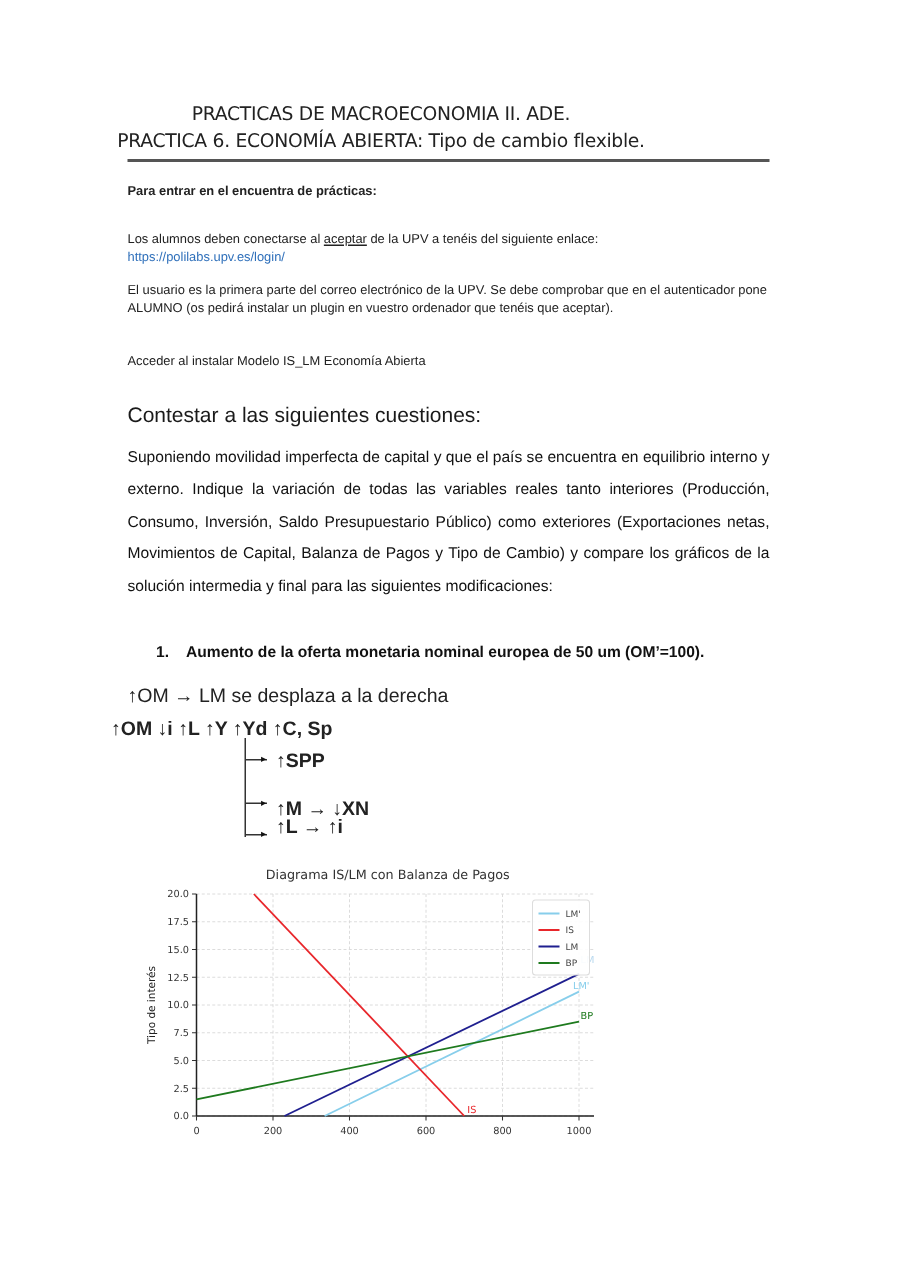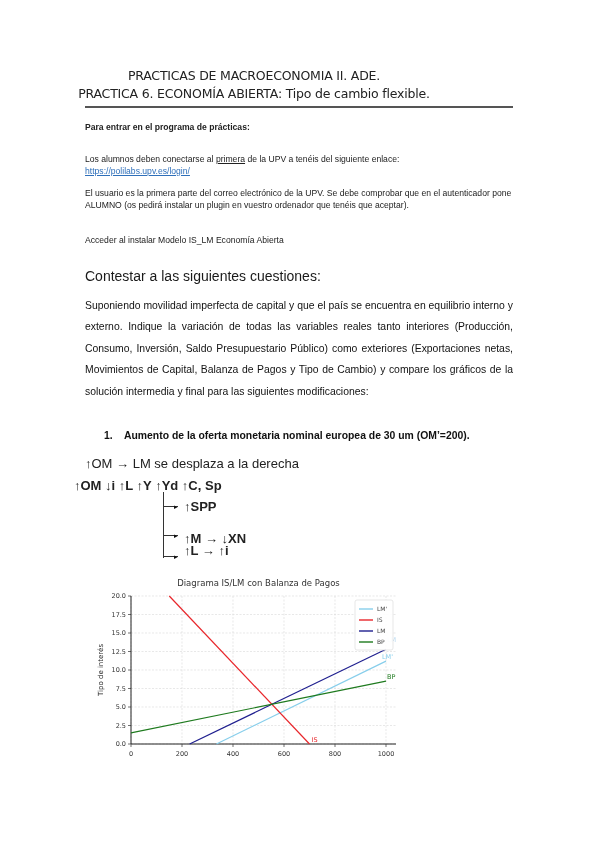--- a/index.html
+++ b/index.html
@@ -1,52 +1,52 @@
 <!DOCTYPE html>
 <html><head>
 <meta charset="utf-8">
 <style>
   html, body { margin: 0; padding: 0; background: #ffffff; }
   body { width: 600px; height: 848px; position: relative; overflow: hidden; font-family: "Liberation Sans", sans-serif; color: #111; }
   .abs { position: absolute; }
   .title { left: 0; width: 508px; text-align: center; font-family: "DejaVu Sans", sans-serif; font-size: 12.5px; color: #222; letter-spacing: -0.2px; }
   .rule { left: 85px; width: 428px; top: 106px; height: 2px; background: #555; }
   .small { font-size: 8.6px; color: #222; line-height: 12px; }
-  .link { color: #2e6fba; text-decoration: underline; }
+  .link { color: #2e6fba; }
   .ul { text-decoration: underline; }
   .heading { font-size: 14px; font-weight: normal; color: #1a1a1a; }
   .para { font-size: 10.4px; line-height: 21.4px; text-align: justify; text-align-last: left; color: #111; }
   .bold10 { font-size: 10.4px; font-weight: bold; }
   .chain { font-size: 13px; font-weight: bold; color: #222; }
   .vline { background: #333; width: 1px; }
   svg text { font-family: "DejaVu Sans", sans-serif; }
 </style>
 </head>
 <body>
 
 <div class="abs title" style="top:68px;">PRACTICAS DE MACROECONOMIA II. ADE.</div>
 <div class="abs title" style="top:86px;">PRACTICA 6. ECONOMÍA ABIERTA: Tipo de cambio flexible.</div>
 <div class="abs rule"></div>
 
-<div class="abs small" style="left:85px; top:121px; font-weight:bold;">Para entrar en el programa de prácticas:</div>
+<div class="abs small" style="left:85px; top:121px; font-weight:bold;">Para entrar en el encuentra de prácticas:</div>
 
 <div class="abs small" style="left:85px; top:153px; width:440px;">
-  <span>Los alumnos deben conectarse al </span><span class="ul">primera</span><span> de la UPV a tenéis del siguiente enlace:</span>
+  <span>Los alumnos deben conectarse al </span><span class="ul">aceptar</span><span> de la UPV a tenéis del siguiente enlace:</span>
 </div>
 <div class="abs small link" style="left:85px; top:165px;">https://polilabs.upv.es/login/</div>
 
 <div class="abs small" style="left:85px; top:187px; width:440px;">El usuario es la primera parte del correo electrónico de la UPV. Se debe comprobar que en el autenticador pone ALUMNO (os pedirá instalar un plugin en vuestro ordenador que tenéis que aceptar).</div>
 <div class="abs small" style="left:85px; top:234px;">Acceder al instalar Modelo IS_LM Economía Abierta</div>
 
 <div class="abs heading" style="left:85px; top:268px;">Contestar a las siguientes cuestiones:</div>
 
 <div class="abs para" style="left:85px; top:295px; width:428px;">Suponiendo movilidad imperfecta de capital y que el país se encuentra en equilibrio interno y externo. Indique la variación de todas las variables reales tanto interiores (Producción, Consumo, Inversión, Saldo Presupuestario Público) como exteriores (Exportaciones netas, Movimientos de Capital, Balanza de Pagos y Tipo de Cambio) y compare los gráficos de la solución intermedia y final para las siguientes modificaciones:</div>
 
 <div class="abs bold10" style="left:104px; top:430px;">1.</div>
-<div class="abs bold10" style="left:124px; top:430px;">Aumento de la oferta monetaria nominal europea de 30 um (OM’=200).</div>
+<div class="abs bold10" style="left:124px; top:430px;">Aumento de la oferta monetaria nominal europea de 50 um (OM’=100).</div>
 
 <div class="abs chain" style="left:85px; top:456px; font-weight:normal;">↑OM → LM se desplaza a la derecha</div>
 <div class="abs chain" style="left:74px; top:478px;">↑OM ↓i ↑L ↑Y ↑Yd ↑C, Sp</div>
 
 <div class="abs vline" style="left:163px; top:492px; height:66px;"></div>
 <div class="abs" style="left:164px; top:506px; width:14px; height:1px; background:#333;"></div>
 <div class="abs" style="left:174px; top:503px; font-size:7px; line-height:7px;">▸</div>
 <div class="abs chain" style="left:184px; top:499px;">↑SPP</div>
 
 <div class="abs" style="left:164px; top:535px; width:14px; height:1px; background:#333;"></div>

